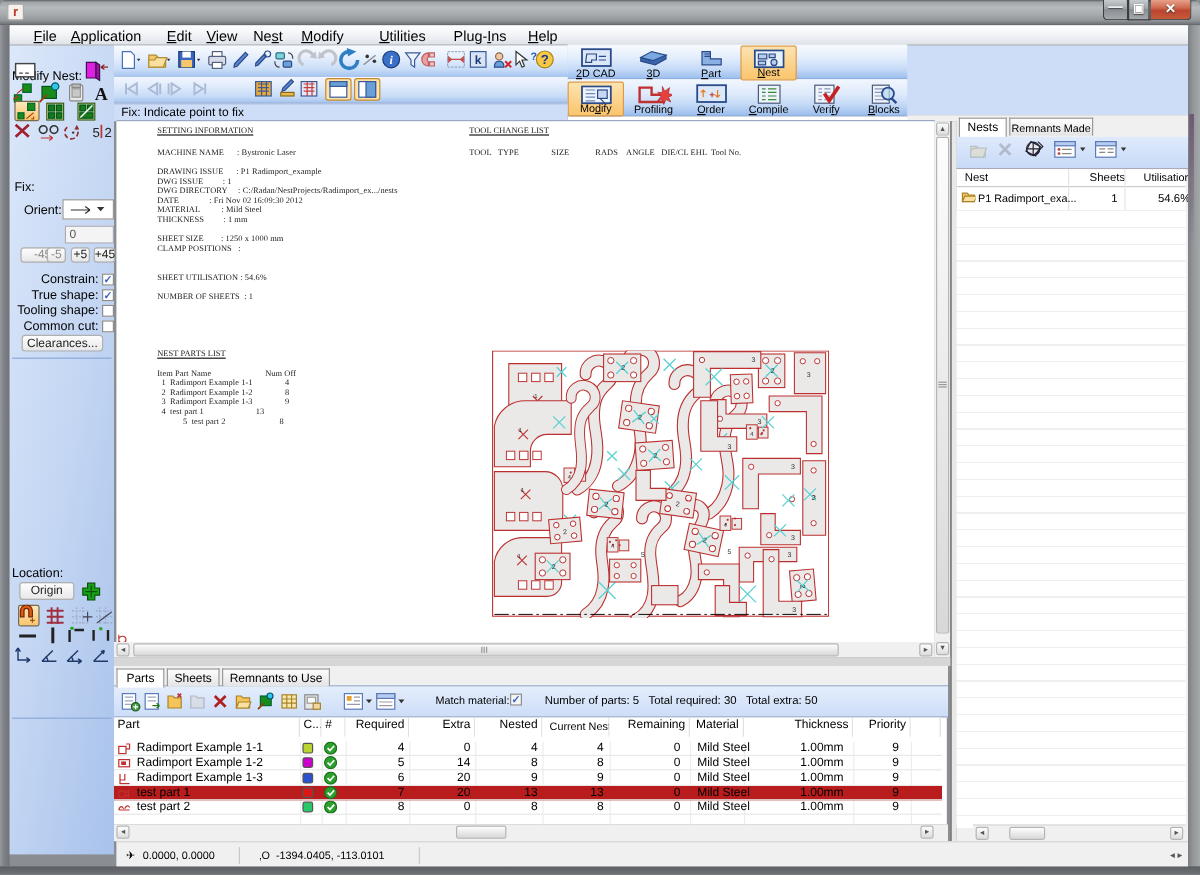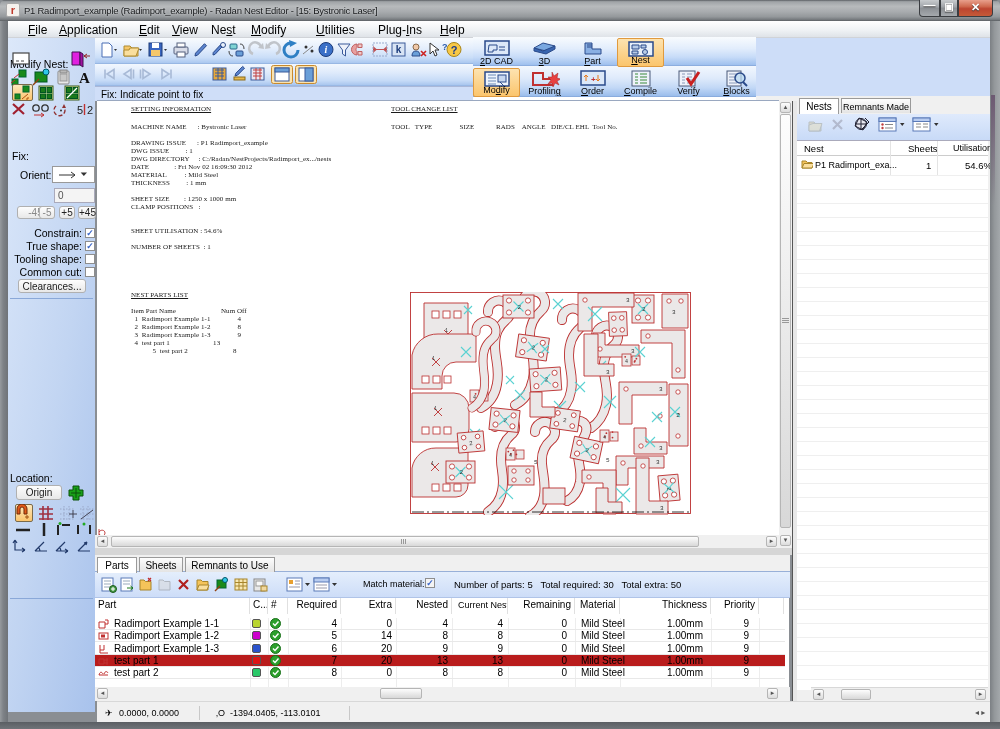--- a/index.html
+++ b/index.html
@@ -93,21 +93,20 @@
 
 
 #statusbar { left:97px; top:701px; width:893px; height:21px; background:#f0f0f0; border-top:1px solid #d8d8d8; color:#000;}
 #statusbar span { position:absolute; top:6px; font-size:9px; }
 </style>
 </head>
 <body>
 
 <div class="abs" id="titlebar">
   <div class="abs ticon">r</div>
-  <div class="abs ttext">P1 Radimport_example (Radimport_example) - Radan Nest Editor - [15: Bystronic Laser]</div>
 </div>
 <div class="abs winbtn" id="btnmin">
     <span>—</span>
   </div>
 <div class="abs winbtn" id="btnmax">
     <span>▣</span>
   </div>
 <div class="abs winbtn" id="btnclose">
     <span>✕</span>
   </div>

